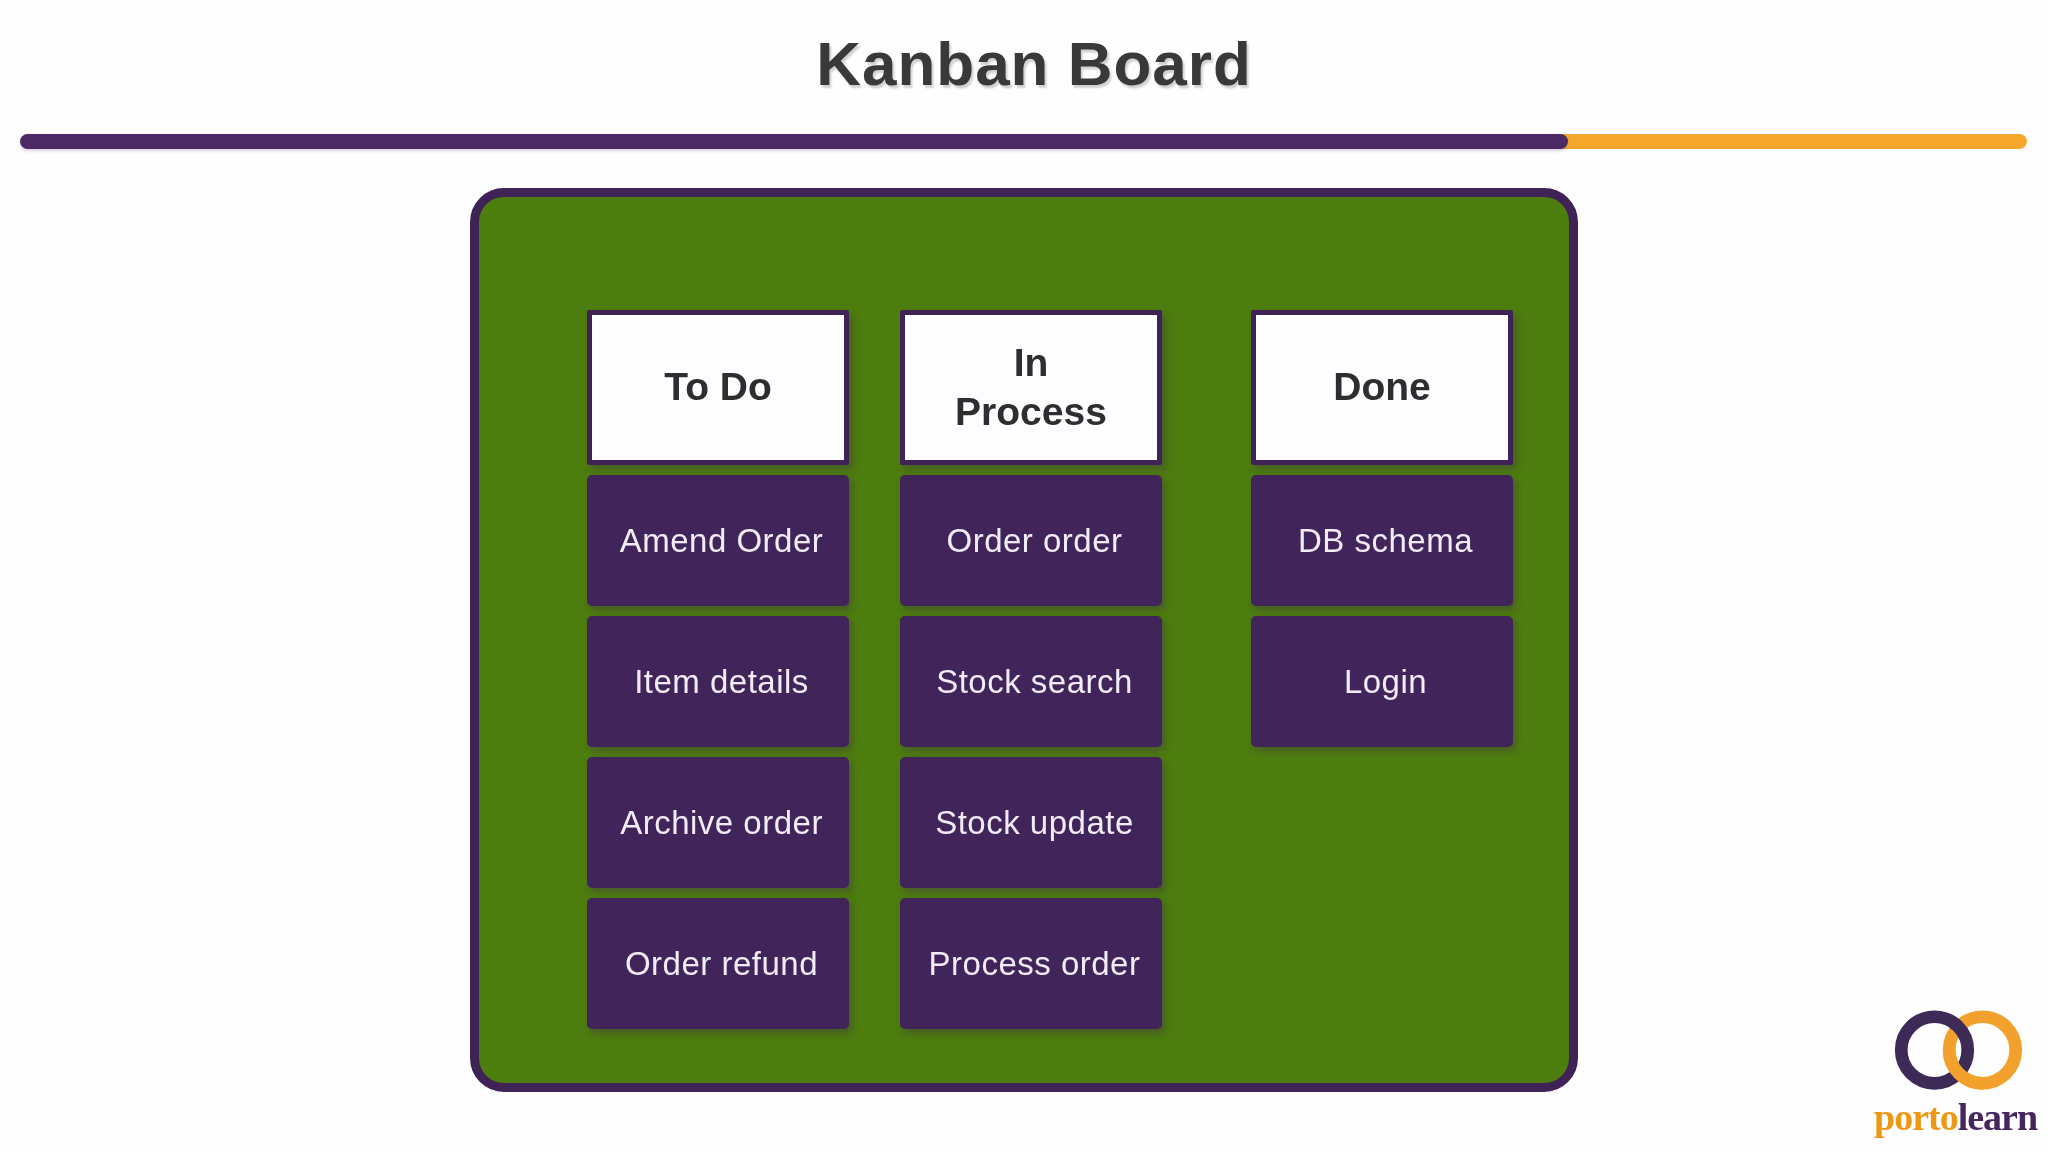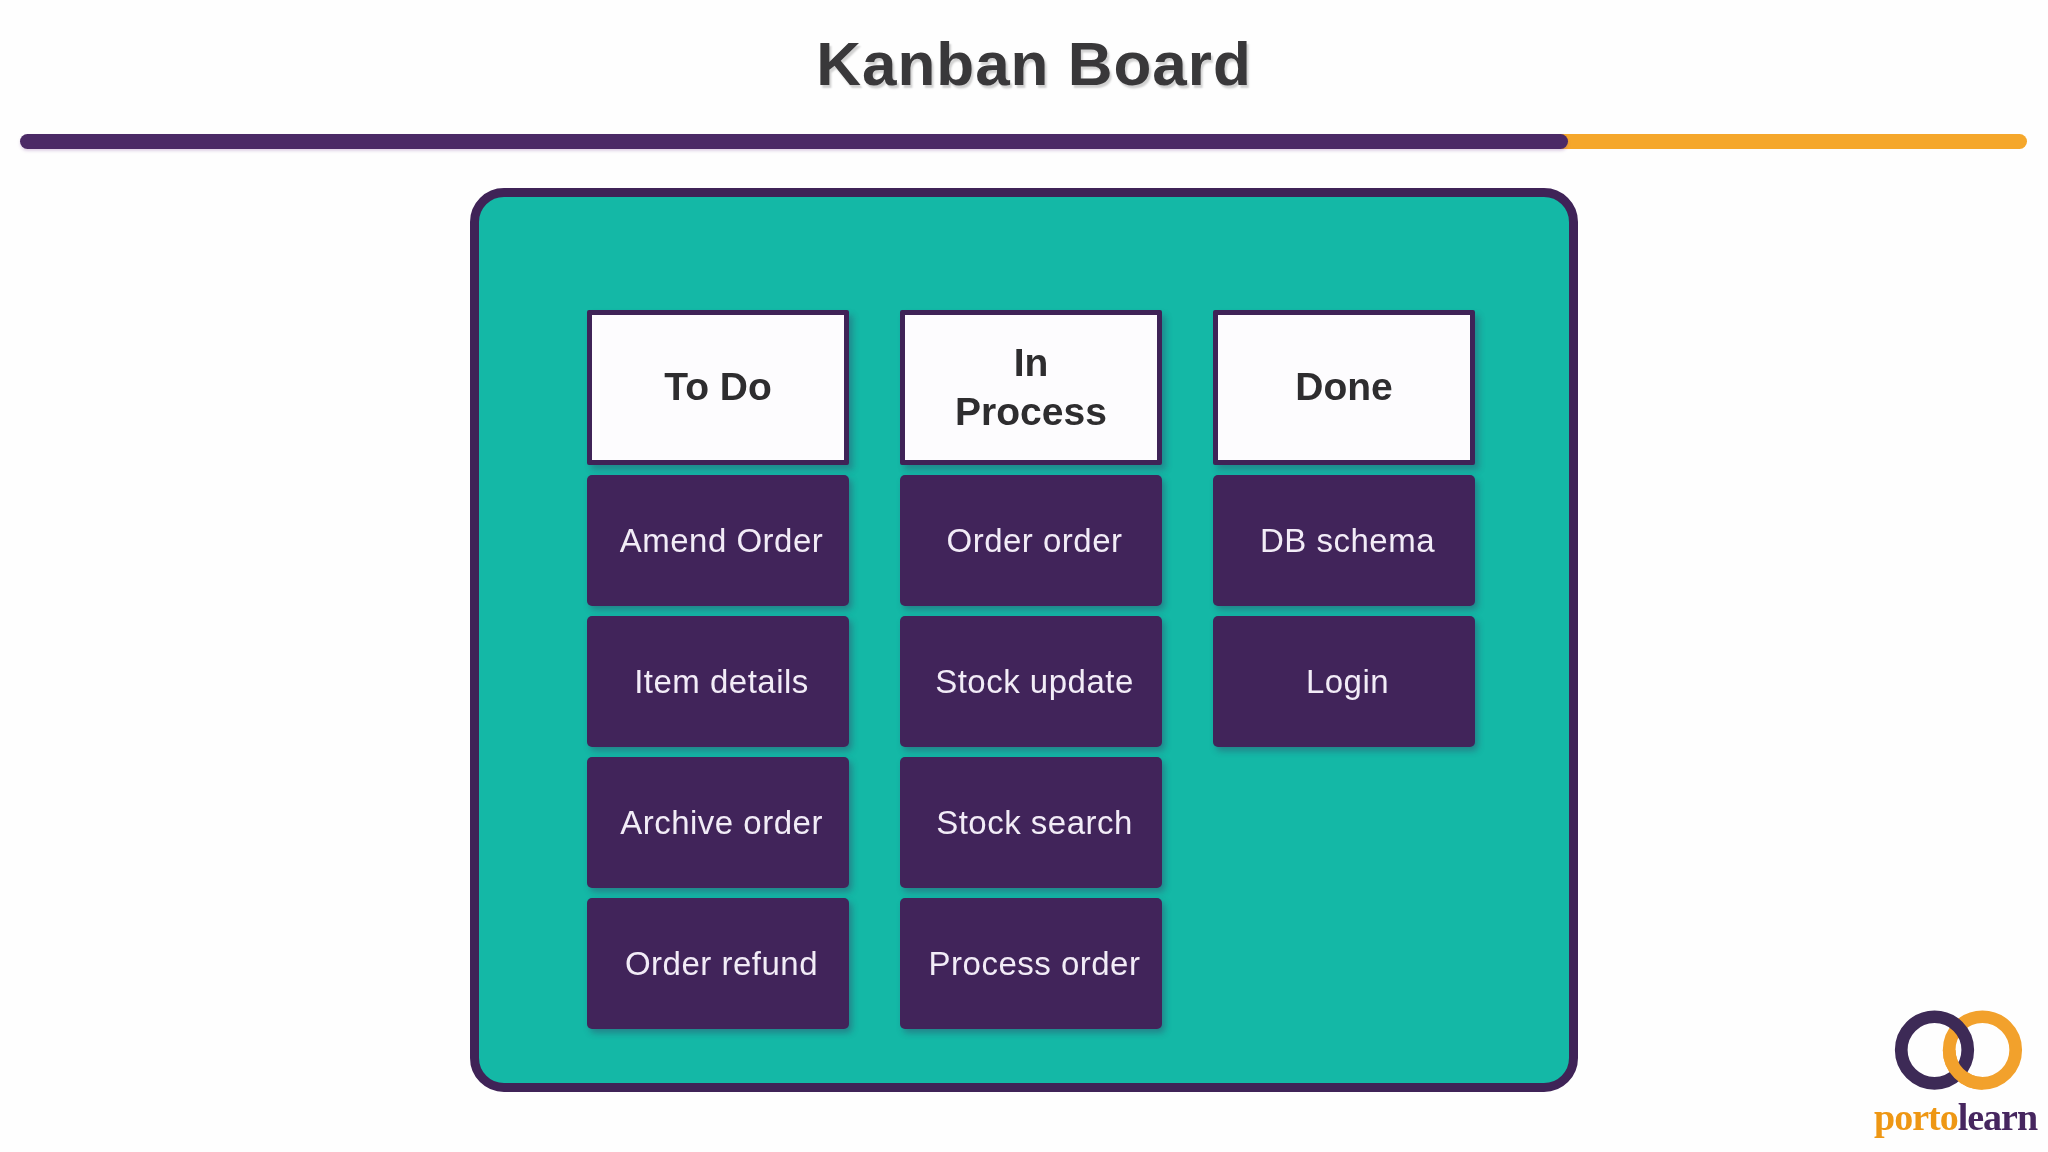--- a/index.html
+++ b/index.html
@@ -19,30 +19,30 @@
     position:absolute;left:1540px;top:0;width:487px;height:15px;
     background:#f5a72b;border-radius:8px;
   }
   .divider-purple{
     position:absolute;left:20px;top:0;width:1548px;height:15px;
     background:#4b2a66;border-radius:8px;
     box-shadow:0 2px 3px rgba(130,80,160,0.25);
   }
   .board{
     position:absolute;left:470px;top:188px;width:1108px;height:904px;
-    box-sizing:border-box;background:#14b8a6;
+    box-sizing:border-box;background:#4d7c0f;
     border:9px solid #3f2357;border-radius:34px;
   }
   .column{
     position:absolute;top:113px;width:262px;
     display:flex;flex-direction:column;gap:10px;
   }
   .col-todo{left:108px}
   .col-inprogress{left:421px}
-  .col-done{left:734px}
+  .col-done{left:772px}
   .col-header{
     height:155px;box-sizing:border-box;flex:0 0 auto;
     background:#fdfcfe;border:5px solid #3f2357;border-radius:2px;
     display:flex;align-items:center;justify-content:center;
     box-shadow:4px 5px 6px rgba(62,34,87,0.30);
   }
   .col-header-label{
     max-width:182px;text-align:center;
     font-size:39px;font-weight:700;color:#2e2d2f;line-height:1.25;
   }
@@ -86,22 +86,22 @@
     <div class="card">Item details</div>
     <div class="card">Archive order</div>
     <div class="card">Order refund</div>
   </section>
 
   <section class="column col-inprogress">
     <header class="col-header">
       <span class="col-header-label">In Process</span>
     </header>
     <div class="card">Order order</div>
+    <div class="card">Stock search</div>
     <div class="card">Stock update</div>
-    <div class="card">Stock search</div>
     <div class="card">Process order</div>
   </section>
 
   <section class="column col-done">
     <header class="col-header">
       <span class="col-header-label">Done</span>
     </header>
     <div class="card">DB schema</div>
     <div class="card">Login</div>
   </section>

